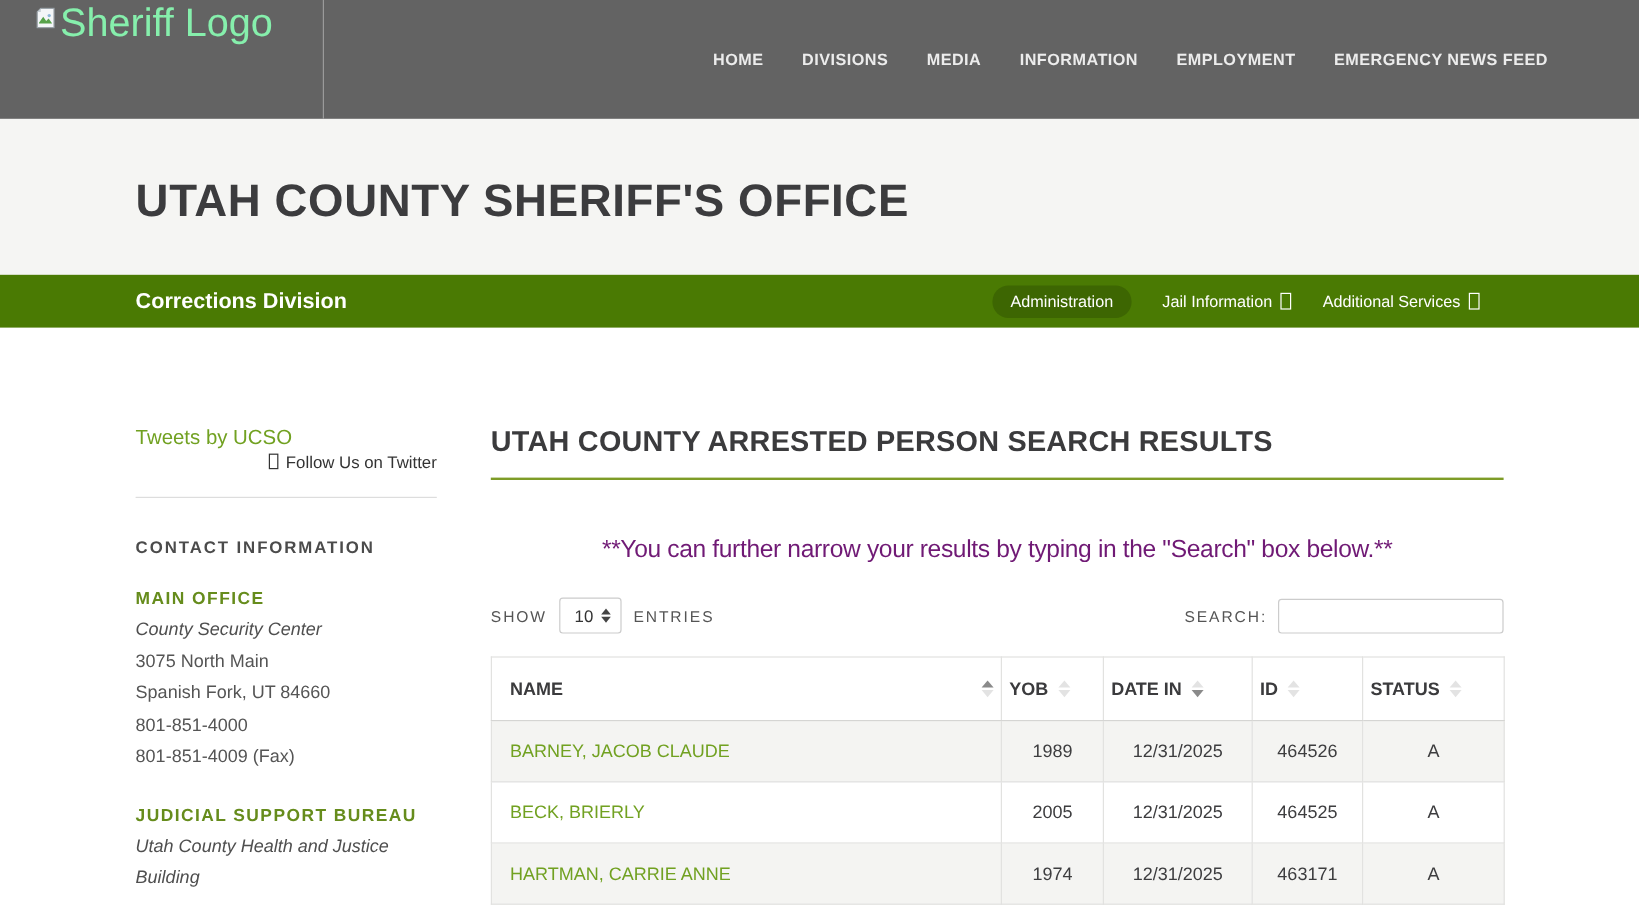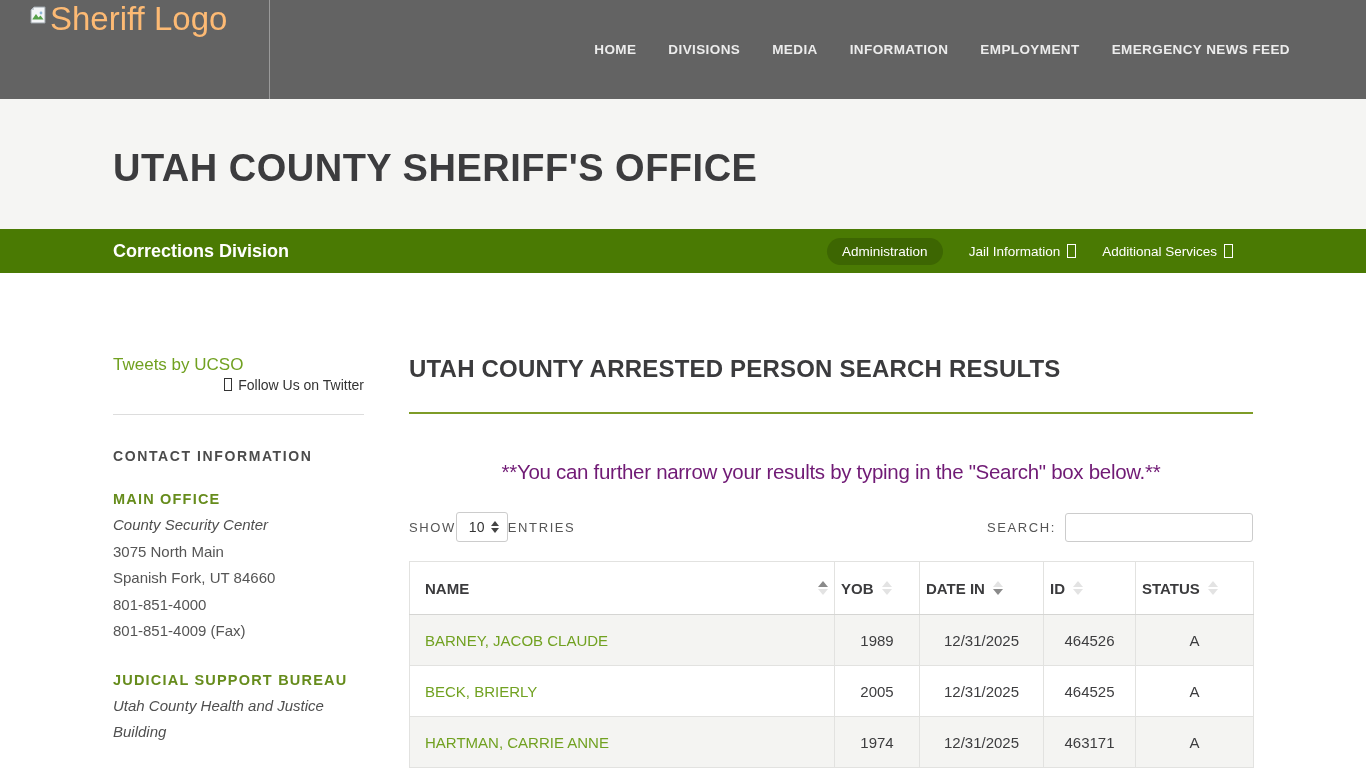--- a/index.html
+++ b/index.html
@@ -3,21 +3,21 @@
 <meta charset="utf-8">
 <style>
   * { margin:0; padding:0; box-sizing:border-box; }
   html,body { width:1366px; height:768px; overflow:hidden; background:#fff;
     font-family:"Liberation Sans", sans-serif; }
 
   
   .site-header { position:relative; height:99px; background:#636363; }
   .logo-box { position:absolute; left:0; top:0; width:270px; height:99px;
     border-right:1px solid #9a9a9a; padding:2px 0 0 30px; }
-  .logo-alt { display:flex; align-items:flex-start; color:#fdba74; font-size:33px; line-height:34px; }
+  .logo-alt { display:flex; align-items:flex-start; color:#86efac; font-size:33px; line-height:34px; }
   .broken-img { width:16px; height:18px; margin:4px 4px 0 0; flex:0 0 auto; }
   .top-nav { position:absolute; right:76px; top:0; height:99px; display:flex; align-items:center; }
   .top-nav a { color:#ececec; text-decoration:none; font-size:13.5px; font-weight:bold;
     letter-spacing:.4px; margin-left:32px; white-space:nowrap; }
 
   
   .title-band { height:130px; background:#f5f5f3; }
   .title-band h1 { padding:48px 0 0 113px; font-size:38px; letter-spacing:.5px; color:#3c3c3e; }
 
   
@@ -45,28 +45,28 @@
   .contact-heading { margin-top:33px; font-size:14px; font-weight:bold; color:#4b4b4b;
     letter-spacing:1.6px; }
   .office-name { margin-top:27px; font-size:14.5px; font-weight:bold; color:#668c1c;
     letter-spacing:1.2px; }
   .office-line { font-size:15px; color:#555; line-height:26.5px; }
   .office-line.first { font-style:italic; margin-top:5px; color:#4f4f4f; }
   .office-line.italic { font-style:italic; }
 
   
   .results-title { font-size:24px; color:#3b3b3d; letter-spacing:.2px;
-    border-bottom:2px solid #7e9c27; padding-bottom:29px; }
+    border-bottom:2px solid #7e9c27; padding-bottom:15px; }
   .note { margin-top:46px; text-align:center; font-size:20.5px; color:#701a75;
     letter-spacing:-.3px; }
   .controls { margin-top:28px; display:flex; justify-content:space-between; align-items:center;gap:36px; }
   .show-group, .search-group { display:flex; align-items:center; font-size:13px; color:#555;
     letter-spacing:1.6px; }
   .entries-select { width:52px; height:30px; border:1px solid #ccc; border-radius:3px;
-    margin:0 0; display:flex; align-items:center; justify-content:space-between;
+    margin:0 10px; display:flex; align-items:center; justify-content:space-between;
     padding:0 8px 0 12px; font-size:14px; color:#333; letter-spacing:0; cursor:pointer;
     background:#fff; }
   .updown { display:flex; flex-direction:column; gap:2px; }
   .tri { width:0; height:0; border-left:4px solid transparent; border-right:4px solid transparent; }
   .tri.up { border-bottom:5px solid #444; }
   .tri.down { border-top:5px solid #444; }
   .search-input { width:188px; height:29px; border:1px solid #ccc; border-radius:3px;
     margin-left:9px; padding:0 8px; font-size:14px; }
 
   

